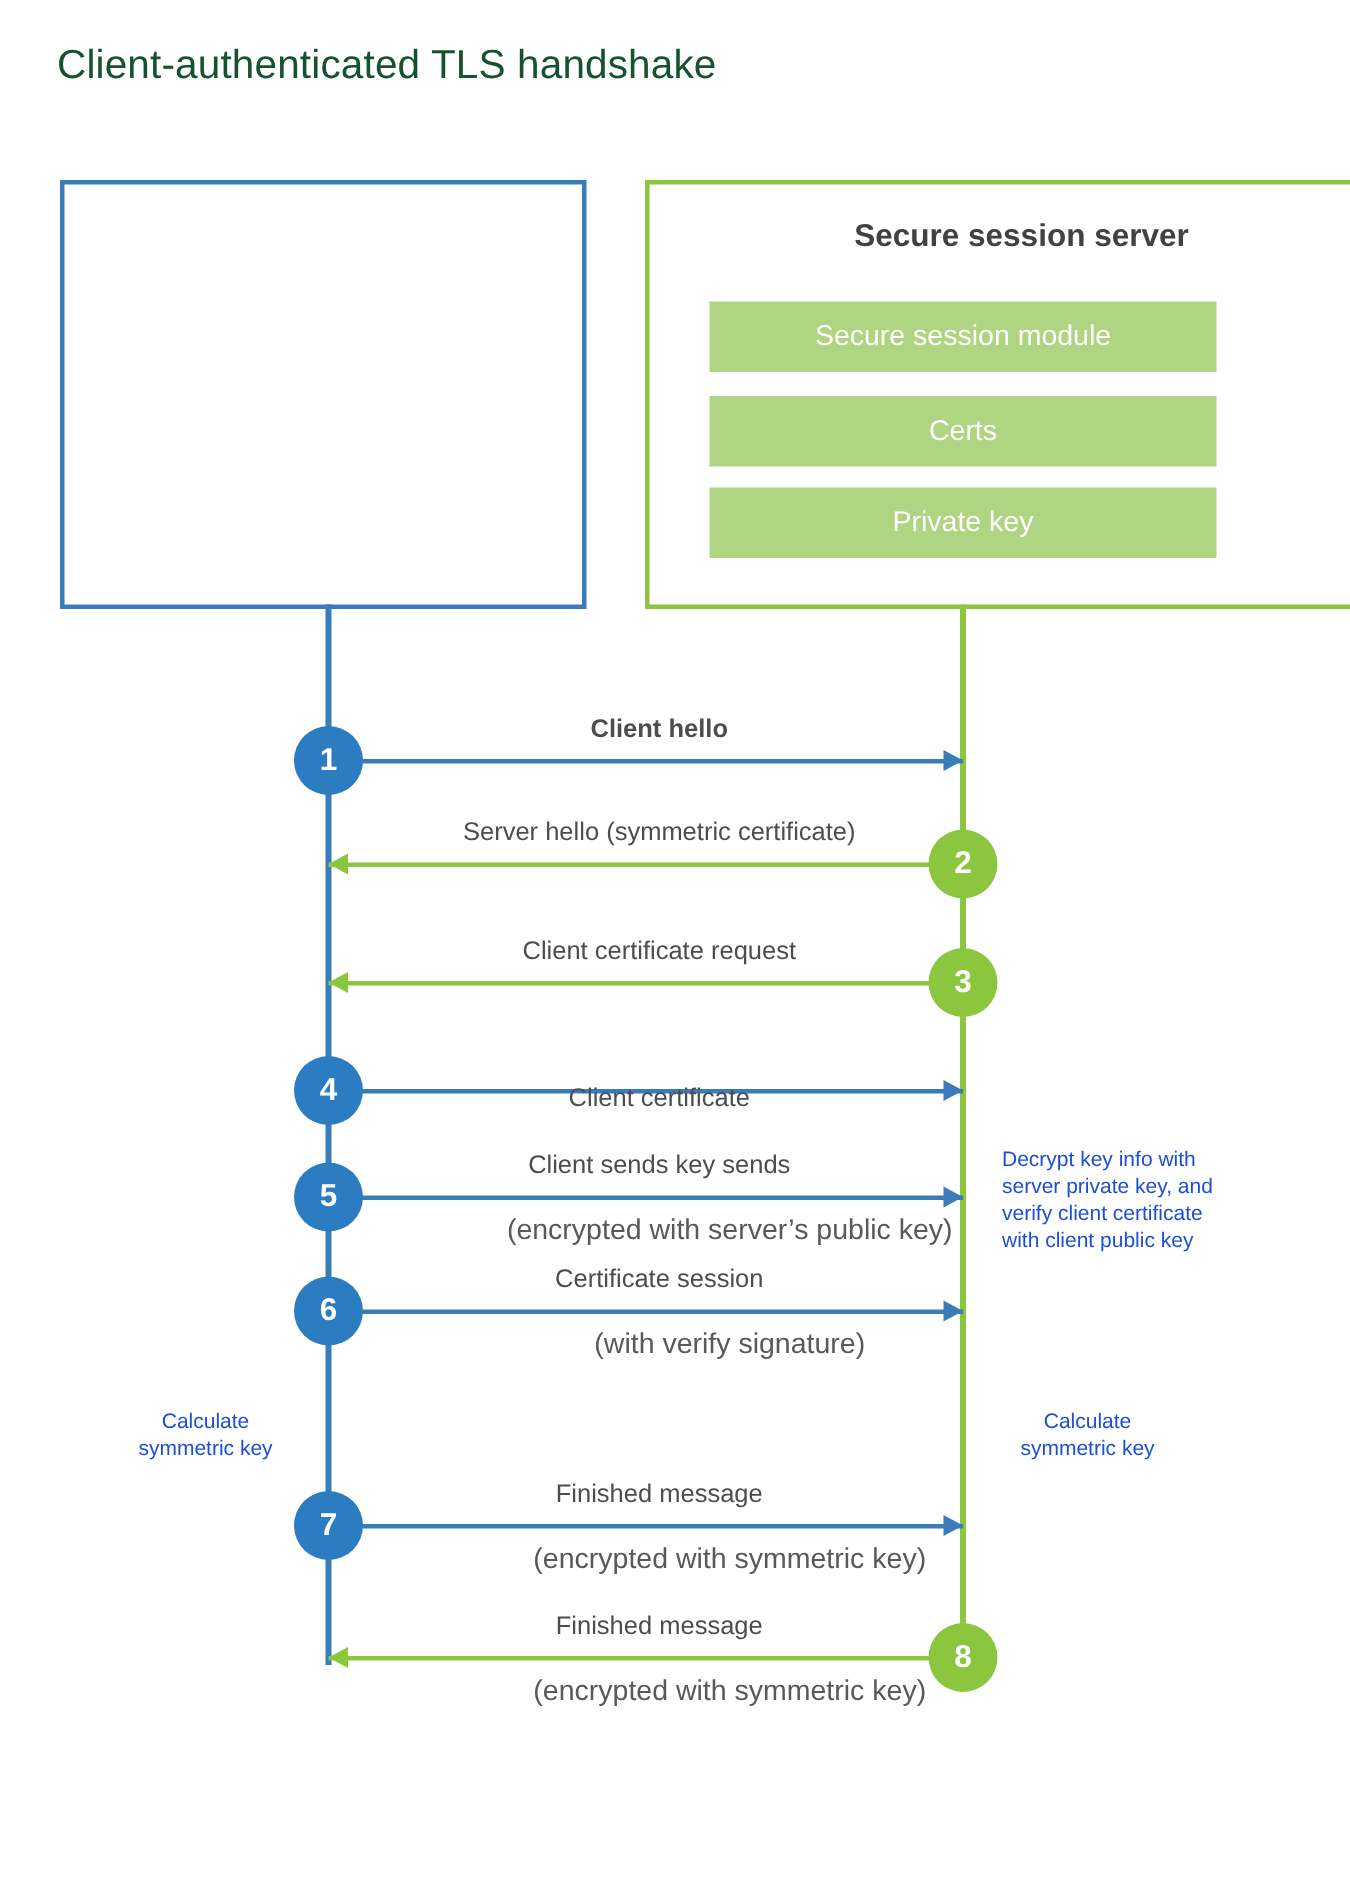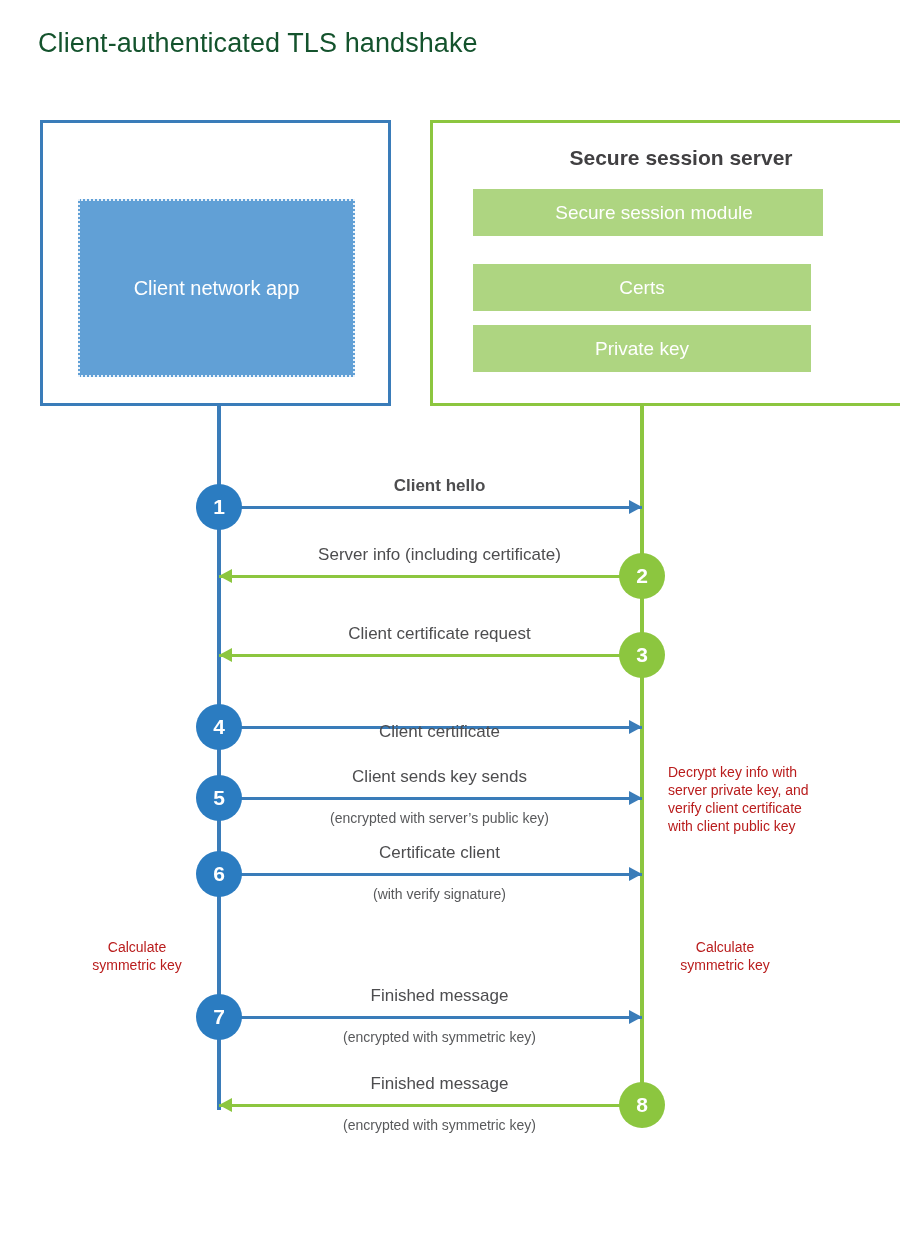--- a/index.html
+++ b/index.html
@@ -91,21 +91,21 @@
     left: 40px;
     width: 338px;
     height: 47px;
     background: #aed581;
     display: flex;
     align-items: center;
     justify-content: center;
     color: #ffffff;
     font-size: 19px;
   }
-  #server-module-0 { top: 66px; padding-left: 12px; }
+  #server-module-0 { top: 78px; }
   #server-module-1 { top: 141px; }
   #server-module-2 { top: 202px; }
 
   
   .lifeline {
     position: absolute;
     width: 4px;
   }
   #client-lifeline {
     left: 217px;
@@ -154,22 +154,23 @@
     position: absolute;
     text-align: center;
     font-size: 17px;
     color: #4d4d4f;
     white-space: nowrap;
     transform: translateX(-50%);
   }
   .msg-label.primary { top: -31px; }
   .msg-label.sub {
     top: 12px;
-    font-size: 14px;
+    font-size: 19px;
     color: #58595b;
+    margin-left: 47px;
   }
 
   
   .step-circle {
     position: absolute;
     width: 46px;
     height: 46px;
     border-radius: 50%;
     display: flex;
     align-items: center;
@@ -180,21 +181,21 @@
     transform: translate(-50%, -50%);
   }
   .step-circle.blue { background: #2b7cc1; }
   .step-circle.green { background: #8cc63f; }
 
   
   .side-note {
     position: absolute;
     font-size: 14px;
     line-height: 18px;
-    color: #b91c1c;
+    color: #1d4ed8;
     white-space: pre-line;
   }
   #note-decrypt {
     left: 668px;
     top: 763px;
     width: 185px;
     text-align: left;
   }
   #note-client-calc {
     left: 137px;
@@ -212,23 +213,20 @@
   }
 </style>
 </head>
 <body>
 
 <div id="stage">
 
   <div id="page-title">Client-authenticated TLS handshake</div>
 
   <div id="client-box" class="party-box">
-    <div id="client-app">
-      <div id="client-app-label">Client network app</div>
-    </div>
   </div>
 
   <div id="server-box" class="party-box">
     <div class="party-title">Secure session server</div>
     <div id="server-module-0" class="server-module">Secure session module</div>
     <div id="server-module-2" class="server-module">Private key</div>
     <div id="server-module-1" class="server-module">Certs</div>
   </div>
 
   <div id="client-lifeline" class="lifeline"></div>
@@ -246,21 +244,21 @@
   <div id="messages-layer">
       <div class="msg" style="top: 507px;">
         <div class="msg-line blue" style="left: 219px; width: 423px;"></div>
         <div class="arrowhead right blue" style="left: 629px;"></div>
         <div class="msg-label primary" style="left: 439.5px; font-weight: bold;">Client hello</div>
         <div class="step-circle blue" style="left: 219px; top: 0px;">1</div>
       </div>
       <div class="msg" style="top: 576px;">
         <div class="msg-line green" style="left: 219px; width: 423px;"></div>
         <div class="arrowhead left green" style="left: 219px;"></div>
-        <div class="msg-label primary" style="left: 439.5px;">Server info (including certificate)</div>
+        <div class="msg-label primary" style="left: 439.5px;">Server hello (symmetric certificate)</div>
         <div class="step-circle green" style="left: 642px; top: 0px;">2</div>
       </div>
       <div class="msg" style="top: 655px;">
         <div class="msg-line green" style="left: 219px; width: 423px;"></div>
         <div class="arrowhead left green" style="left: 219px;"></div>
         <div class="msg-label primary" style="left: 439.5px;">Client certificate request</div>
         <div class="step-circle green" style="left: 642px; top: 0px;">3</div>
       </div>
       <div class="msg" style="top: 727px;">
         <div class="msg-line blue" style="left: 219px; width: 423px;"></div>
@@ -271,21 +269,21 @@
       <div class="msg" style="top: 798px;">
         <div class="msg-line blue" style="left: 219px; width: 423px;"></div>
         <div class="arrowhead right blue" style="left: 629px;"></div>
         <div class="msg-label primary" style="left: 439.5px;">Client sends key sends</div>
         <div class="msg-label sub" style="left: 439.5px;">(encrypted with server’s public key)</div>
         <div class="step-circle blue" style="left: 219px; top: 0px;">5</div>
       </div>
       <div class="msg" style="top: 874px;">
         <div class="msg-line blue" style="left: 219px; width: 423px;"></div>
         <div class="arrowhead right blue" style="left: 629px;"></div>
-        <div class="msg-label primary" style="left: 439.5px;">Certificate client</div>
+        <div class="msg-label primary" style="left: 439.5px;">Certificate session</div>
         <div class="msg-label sub" style="left: 439.5px;">(with verify signature)</div>
         <div class="step-circle blue" style="left: 219px; top: 0px;">6</div>
       </div>
       <div class="msg" style="top: 1017px;">
         <div class="msg-line blue" style="left: 219px; width: 423px;"></div>
         <div class="arrowhead right blue" style="left: 629px;"></div>
         <div class="msg-label primary" style="left: 439.5px;">Finished message</div>
         <div class="msg-label sub" style="left: 439.5px;">(encrypted with symmetric key)</div>
         <div class="step-circle blue" style="left: 219px; top: 0px;">7</div>
       </div>

